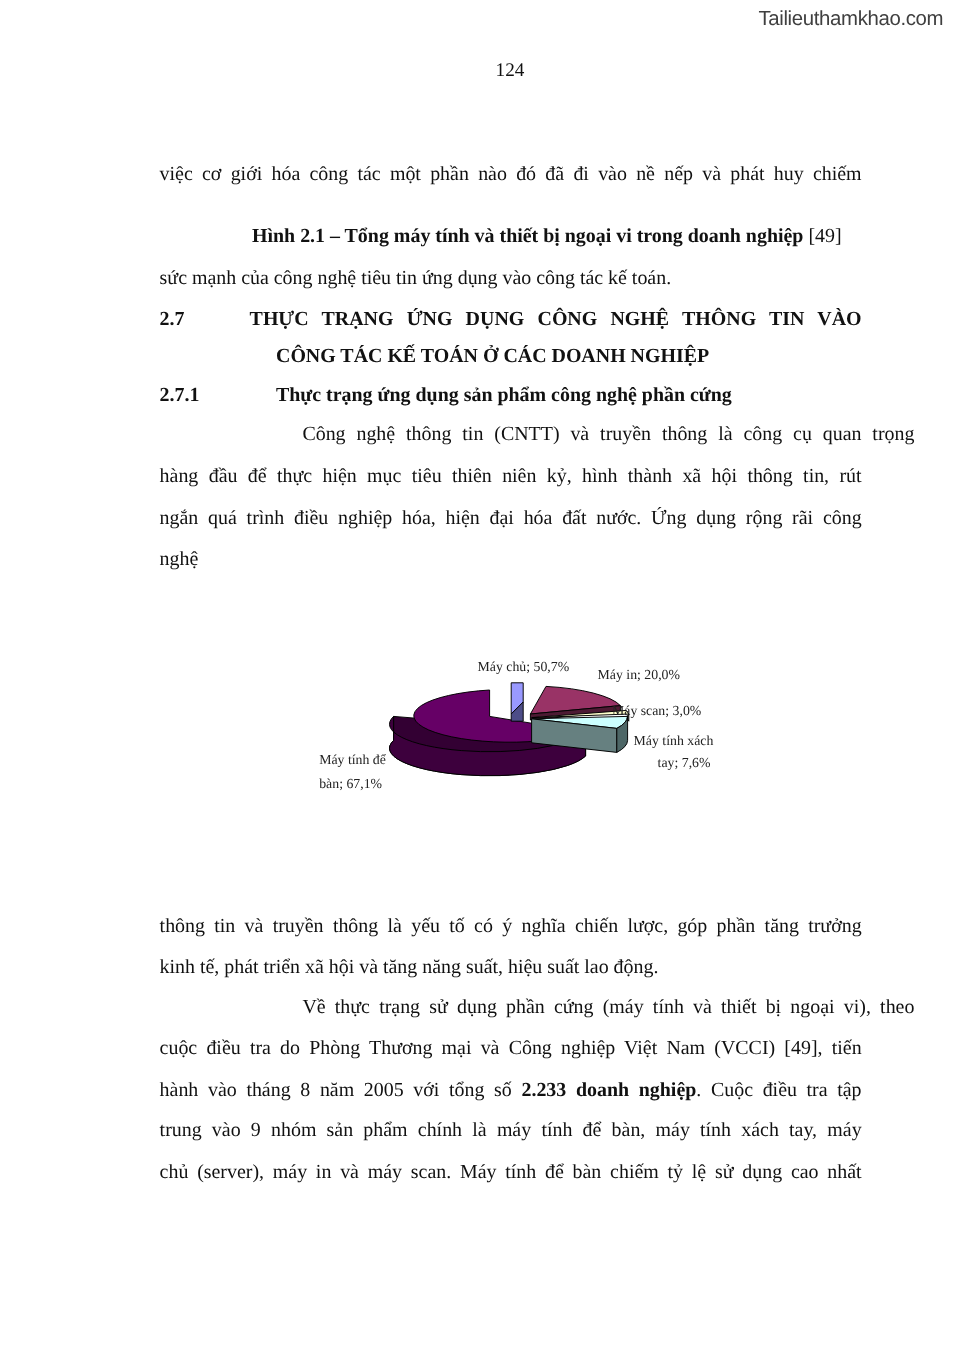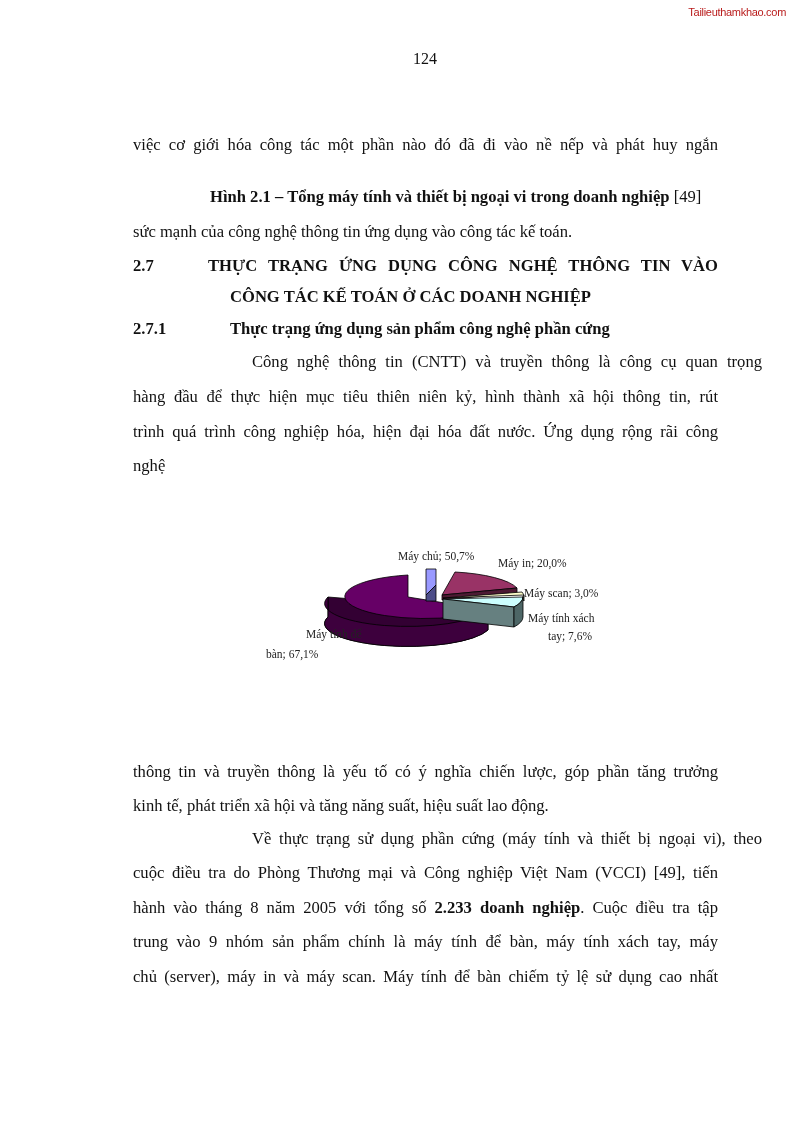--- a/index.html
+++ b/index.html
@@ -1,20 +1,20 @@
 <!DOCTYPE html>
 <html><head>
 <meta charset="utf-8">
 <style>
   html, body { margin: 0; padding: 0; background: #ffffff; }
   body { width: 794px; height: 1123px; position: relative; overflow: hidden;
          font-family: "Liberation Serif", "DejaVu Serif", serif; color: #111; }
   .abs { position: absolute; white-space: nowrap; }
   .watermark { top: 6px; right: 8px; font-family: "Liberation Sans", "DejaVu Sans", sans-serif;
-               font-size: 11px; color: #b91c1c; letter-spacing: -0.3px; }
+               font-size: 17px; color: #404040; letter-spacing: -0.3px; }
   .page-num { top: 50px; left: 0; width: 850px; text-align: center; font-size: 16px; }
   .line { left: 133px; width: 585px; font-size: 16.6px; line-height: 20px; text-align: justify;
           text-align-last: justify; white-space: nowrap; }
   .line.last { text-align-last: left; }
   .line.indent { left: 208px; width: 510px; margin-left: 44px; }
   .caption { top: 187px; left: 162px; font-size: 16.6px; margin-left: 48px; }
   .caption b { font-weight: bold; }
   .heading { font-weight: bold; font-size: 16.6px; text-align: right; }
   .h-num { left: 133px; }
   .h-text { left: 208px; width: 510px; text-align: justify; text-align-last: justify; }
@@ -22,38 +22,38 @@
   .chart { position: absolute; left: 250px; top: 535px; width: 380px; height: 135px; }
   .chart-label { position: absolute; font-family: "Liberation Serif", "DejaVu Serif", serif;
                  font-size: 11.5px; color: #222; white-space: nowrap; line-height: 14px; }
 </style>
 </head>
 <body>
 
 <div class="abs watermark">Tailieuthamkhao.com</div>
 <div class="abs page-num">124</div>
 
-<div class="abs line" style="top:135px">việc cơ giới hóa công tác một phần nào đó đã đi vào nề nếp và phát huy ngắn</div>
+<div class="abs line" style="top:135px">việc cơ giới hóa công tác một phần nào đó đã đi vào nề nếp và phát huy chiếm</div>
 
 <div class="abs caption">
   <b>Hình 2.1 – Tổng máy tính và thiết bị ngoại vi trong doanh nghiệp</b><span> [49]</span>
 </div>
 
-<div class="abs line last" style="top:222px">sức mạnh của công nghệ thông tin ứng dụng vào công tác kế toán.</div>
+<div class="abs line last" style="top:222px">sức mạnh của công nghệ tiêu tin ứng dụng vào công tác kế toán.</div>
 
 <div class="abs heading h-num" style="top:256px">2.7</div>
 <div class="abs heading h-text" style="top:256px">THỰC TRẠNG ỨNG DỤNG CÔNG NGHỆ THÔNG TIN VÀO</div>
 <div class="abs heading h-text last" style="top:287px">CÔNG TÁC KẾ TOÁN Ở CÁC DOANH NGHIỆP</div>
 
 <div class="abs heading h-num" style="top:319px">2.7.1</div>
 <div class="abs heading h-text last" style="top:319px">Thực trạng ứng dụng sản phẩm công nghệ phần cứng</div>
 
 <div class="abs line indent" style="top:352px">Công nghệ thông tin (CNTT) và truyền thông là công cụ quan trọng</div>
 <div class="abs line" style="top:387px">hàng đầu để thực hiện mục tiêu thiên niên kỷ, hình thành xã hội thông tin, rút</div>
-<div class="abs line" style="top:422px">trình quá trình công nghiệp hóa, hiện đại hóa đất nước. Ứng dụng rộng rãi công</div>
+<div class="abs line" style="top:422px">ngắn quá trình điều nghiệp hóa, hiện đại hóa đất nước. Ứng dụng rộng rãi công</div>
 <div class="abs line last" style="top:456px">nghệ</div>
 
 <div class="chart">
   <svg width="380" height="135" viewBox="0 0 380 135">
 
     <path d="M78,62 L78,82 A80,22 0 0 0 238,95 L238,75 Z" fill="#330033" stroke="#000" stroke-width="0.8"></path>
     <path d="M78,62 A80,22 0 0 0 238,75 L238,95 A80,22 0 0 1 78,82 Z" fill="#3d003d" stroke="#000" stroke-width="0.8"></path>
 
     <path d="M158,62 L158,40 A80,22 0 1 0 238,75 Z" fill="#660066" stroke="#000" stroke-width="0.8"></path>
 
@@ -68,24 +68,24 @@
     <path d="M193,63 L272,57 L274,60 Z" fill="#ffffcc" stroke="#000" stroke-width="0.8"></path>
     <path d="M274,60 L274,66 L272,63 Z" fill="#808066" stroke="#000" stroke-width="0.8"></path>
 
     <path d="M193,64 L273,62 A80,22 0 0 1 264,72 Z" fill="#ccffff" stroke="#000" stroke-width="0.8"></path>
     <path d="M193,64 L264,72 L264,92 L193,84 Z" fill="#668080" stroke="#000" stroke-width="0.8"></path>
     <path d="M264,72 A80,22 0 0 0 273,62 L273,82 A80,22 0 0 1 264,92 Z" fill="#4d6666" stroke="#000" stroke-width="0.8"></path>
   </svg>
 
   <div class="chart-label" style="left:148px; top:14px;">Máy chủ; 50,7%</div>
   <div class="chart-label" style="left:248px; top:21px;">Máy in; 20,0%</div>
-  <div class="chart-label" style="left:274px; top:51px;">Máy scan; 3,0%</div>
+  <div class="chart-label" style="left:260px; top:51px;">Máy scan; 3,0%</div>
   <div class="chart-label" style="left:278px; top:76px;">Máy tính xách</div>
   <div class="chart-label" style="left:298px; top:94px;">tay; 7,6%</div>
-  <div class="chart-label" style="left:16px; top:92px;margin-left:40px;">Máy tính để</div>
+  <div class="chart-label" style="left:16px; top:92px;">Máy tính để</div>
   <div class="chart-label" style="left:16px; top:112px;">bàn; 67,1%</div>
 </div>
 
 <div class="abs line" style="top:762px">thông tin và truyền thông là yếu tố có ý nghĩa chiến lược, góp phần tăng trưởng</div>
 <div class="abs line last" style="top:796px">kinh tế, phát triển xã hội và tăng năng suất, hiệu suất lao động.</div>
 
 <div class="abs line indent" style="top:829px">Về thực trạng sử dụng phần cứng (máy tính và thiết bị ngoại vi), theo</div>
 <div class="abs line" style="top:863px">cuộc điều tra do Phòng Thương mại và Công nghiệp Việt Nam (VCCI) [49], tiến</div>
 <div class="abs line" style="top:898px">
   <span>hành vào tháng 8 năm 2005 với tổng số </span><b>2.233 doanh nghiệp</b><span>. Cuộc điều tra tập</span>

